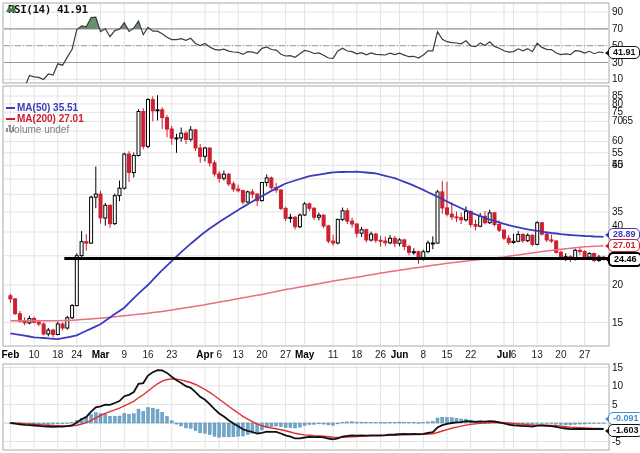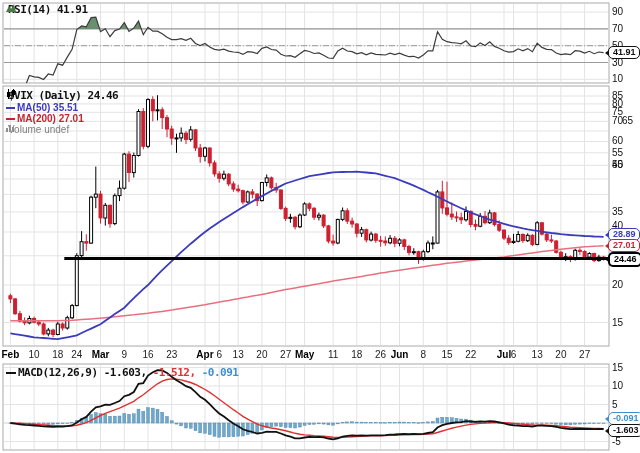--- a/index.html
+++ b/index.html
@@ -547,45 +547,34 @@
       <polyline points="10.4,423.0 15.1,423.1 19.9,423.3 24.6,423.6 29.4,423.9 34.1,424.3 38.8,424.6 43.6,424.9 48.3,425.2 53.1,425.6 57.8,425.8 62.6,426.0 67.3,426.0 72.1,425.9 76.8,425.2 81.6,424.0 86.3,422.6 91.1,420.4 95.8,417.8 100.5,415.5 105.3,413.3 110.0,411.6 114.8,409.9 119.5,408.1 124.3,405.8 129.0,403.6 133.8,401.3 138.5,397.8 143.3,394.8 148.0,391.0 152.8,387.3 157.5,383.8 162.2,381.1 167.0,379.5 171.7,378.9 176.5,379.2 181.2,379.9 186.0,381.2 190.7,382.5 195.5,384.5 200.2,386.9 205.0,389.5 209.7,392.4 214.5,395.8 219.2,399.3 223.9,402.8 228.7,406.3 233.4,409.7 238.2,413.0 242.9,416.3 247.7,419.2 252.4,421.7 257.2,424.1 261.9,425.8 266.7,427.0 271.4,428.0 276.2,428.7 280.9,429.7 285.6,430.8 290.4,432.0 295.1,433.3 299.9,434.3 304.6,434.9 309.4,435.3 314.1,435.7 318.9,435.9 323.6,436.2 328.4,436.7 333.1,437.2 337.8,437.4 342.6,437.3 347.3,437.0 352.1,436.7 356.8,436.5 361.6,436.2 366.3,436.1 371.1,435.9 375.8,435.8 380.6,435.7 385.3,435.6 390.1,435.4 394.8,435.3 399.5,435.0 404.3,434.8 409.0,434.7 413.8,434.5 418.5,434.5 423.3,434.4 428.0,434.1 432.8,433.7 437.5,432.5 442.3,431.0 447.0,429.6 451.8,428.3 456.5,427.1 461.2,426.1 466.0,425.1 470.7,424.4 475.5,423.9 480.2,423.4 485.0,423.1 489.7,422.7 494.5,422.5 499.2,422.4 504.0,422.6 508.7,423.0 513.5,423.5 518.2,423.9 522.9,424.3 527.7,424.7 532.4,425.1 537.2,425.2 541.9,425.2 546.7,425.3 551.4,425.5 556.2,425.8 560.9,426.2 565.7,426.7 570.4,427.2 575.2,427.5 579.9,427.8 584.6,428.0 589.4,428.2 594.1,428.4 598.9,428.5 603.6,428.6" fill="none" stroke="#e03030" stroke-width="1.4" clip-path="url(#clip-macd)"></polyline>
       <polyline points="10.4,423.0 15.1,423.6 19.9,424.3 24.6,424.9 29.4,425.2 34.1,425.5 38.8,425.8 43.6,426.3 48.3,426.5 53.1,426.8 57.8,426.7 62.6,426.7 67.3,426.2 72.1,425.4 76.8,422.4 81.6,419.2 86.3,416.9 91.1,411.7 95.8,407.4 100.5,406.3 105.3,404.6 110.0,404.8 114.8,403.0 119.5,401.1 124.3,396.2 129.0,394.8 133.8,392.0 138.5,383.8 143.3,383.1 148.0,375.6 152.8,372.3 157.5,370.1 162.2,370.4 167.0,372.9 171.7,376.7 176.5,380.3 181.2,382.9 186.0,386.2 190.7,387.9 195.5,392.1 200.2,396.8 205.0,399.8 209.7,404.2 214.5,409.1 219.2,413.5 223.9,416.6 228.7,420.2 233.4,423.5 238.2,426.2 242.9,429.3 247.7,430.8 252.4,432.0 257.2,433.5 261.9,432.8 266.7,431.7 271.4,431.8 276.2,431.9 280.9,433.5 285.6,435.4 290.4,436.7 295.1,438.3 299.9,438.4 304.6,437.5 309.4,436.9 314.1,437.1 318.9,436.8 323.6,437.3 328.4,438.5 333.1,439.4 337.8,438.3 342.6,436.6 347.3,435.9 352.1,435.4 356.8,435.6 361.6,435.3 366.3,435.6 371.1,435.3 375.8,435.4 380.6,435.3 385.3,435.2 390.1,434.7 394.8,434.5 399.5,434.1 404.3,433.9 409.0,434.1 413.8,434.0 418.5,434.2 423.3,433.9 428.0,433.0 432.8,432.1 437.5,427.5 442.3,425.2 447.0,423.8 451.8,423.0 456.5,422.4 461.2,422.1 466.0,421.2 470.7,421.5 475.5,421.9 480.2,421.5 485.0,421.7 489.7,421.1 494.5,421.5 499.2,422.3 504.0,423.4 508.7,424.6 513.5,425.4 518.2,425.6 522.9,426.1 527.7,426.1 532.4,426.6 537.2,425.6 541.9,425.5 546.7,425.8 551.4,426.1 556.2,426.9 560.9,427.9 565.7,428.5 570.4,429.1 575.2,429.0 579.9,428.8 584.6,429.0 589.4,428.9 594.1,429.1 598.9,429.0 603.6,429.0" fill="none" stroke="#111111" stroke-width="1.8" clip-path="url(#clip-macd)"></polyline>
     </svg>
 
   <div class="legend mono" style="left:6px;top:3px;">
     <span class="icon"><svg width="10" height="9">
           <path d="M0 9 L3 3 L5 6 L8 1 L10 9 Z" fill="#4a7a4a"></path>
         </svg></span><span>RSI(14)</span>&nbsp;<span>41.91</span>
   </div>
 
-  <div class="legend mono" style="left:6px;top:89px;">
-    <span class="icon"><svg width="10" height="10">
-          <rect x="1" y="3" width="3" height="5" fill="#000"></rect>
-          <line x1="2.5" y1="0" x2="2.5" y2="10" stroke="#000"></line>
-          <rect x="6" y="1" width="3" height="5" fill="#000"></rect>
-          <line x1="7.5" y1="0" x2="7.5" y2="8" stroke="#000"></line>
-        </svg></span><span>$VIX (Daily)</span>&nbsp;<span>24.46</span>
-  </div>
   <div class="legend marow" style="left:6px;top:102px;color:#3b3bbd;">
     <span class="swatch" style="background:#3b3bbd;"></span><span>MA(50) 35.51</span>
   </div>
   <div class="legend marow" style="left:6px;top:113px;color:#cc2030;">
     <span class="swatch" style="background:#cc2030;"></span><span>MA(200) 27.01</span>
   </div>
   <div class="legend" style="left:6px;top:124px;color:#808080;font:10px 'Liberation Sans',sans-serif;">
     <span class="icon"><svg width="9" height="8">
           <rect x="0" y="4" width="2" height="4" fill="#909090"></rect>
           <rect x="3" y="1" width="2" height="7" fill="#909090"></rect>
           <rect x="6" y="3" width="2" height="5" fill="#909090"></rect>
         </svg></span><span>Volume undef</span>
   </div>
 
-  <div class="legend mono" style="left:6px;top:366px;">
-    <span class="swatch" style="background:#111;width:10px;"></span><span>MACD(12,26,9)</span>&nbsp;<span style="color:#111;">-1.603,</span>&nbsp;<span style="color:#e03030;">-1.512,</span>&nbsp;<span style="color:#3f8fd0;">-0.091</span>
-  </div>
 <div class="ylab" style="top: 7.1px;">90</div>
     <div class="ylab" style="top: 23.9px;">70</div>
     <div class="ylab" style="top: 40.7px;">50</div>
     <div class="ylab" style="top: 57.5px;">30</div>
     <div class="ylab" style="top: 74.3px;">10</div>
     <div class="ylab" style="top: 90.9897px;">85</div>
     <div class="ylab" style="top: 98.9073px;">80</div>
     <div class="ylab" style="top: 107.336px;">75</div>
     <div class="ylab" style="top: 116.347px;">70</div>
     <div class="ylab" style="top: 116px; margin-left: 10px;">65</div>

